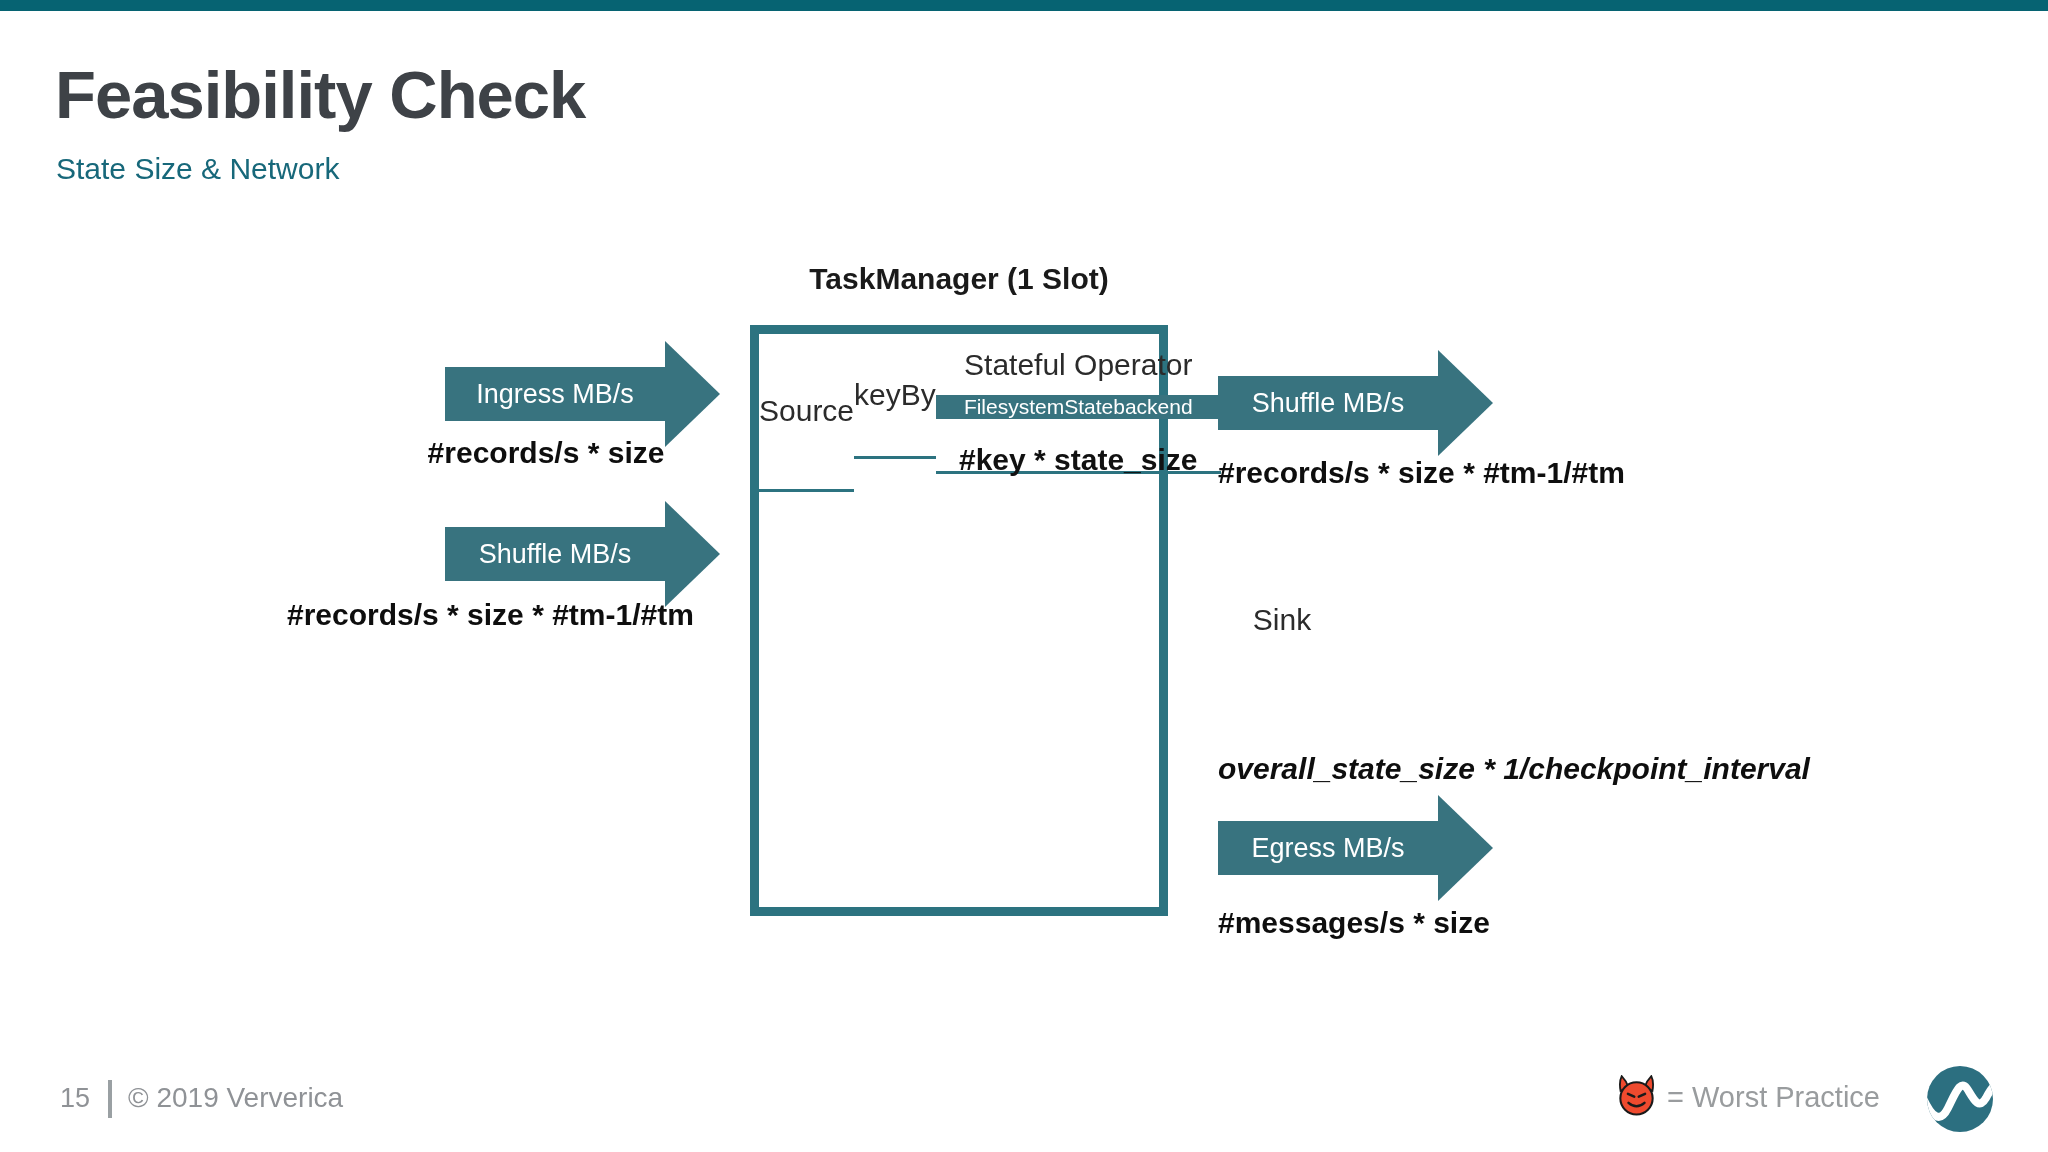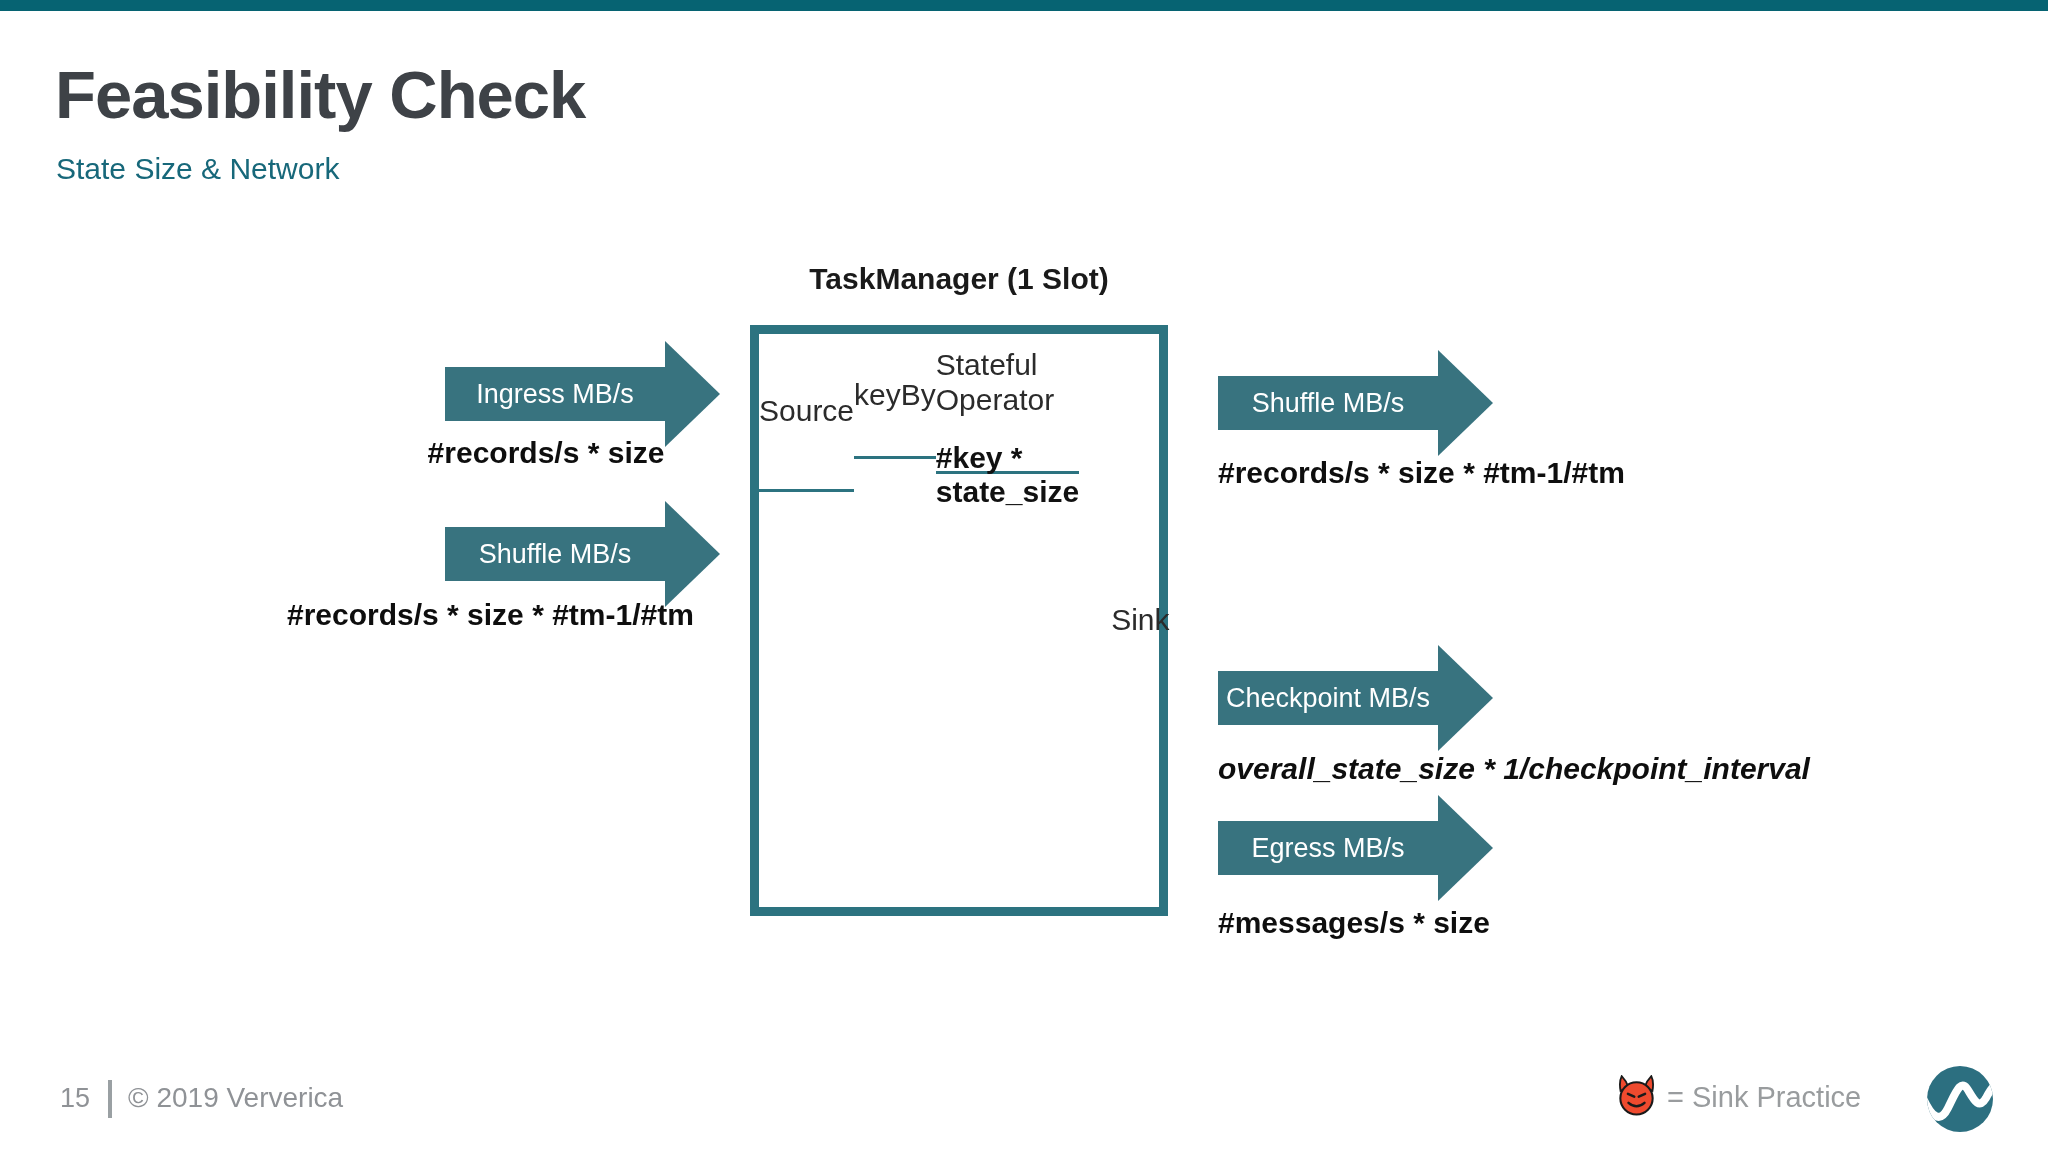--- a/index.html
+++ b/index.html
@@ -119,20 +119,21 @@
 
   <div class="tm-box">
     <div class="sec sec-source">
       <span class="sec-label">Source</span>
     </div>
     <div class="sec sec-keyby">
       <span class="sec-label">keyBy</span>
     </div>
     <div class="sec sec-stateful">
       <span class="sec-label">Stateful Operator</span>
+      <div class="badge">FilesystemStatebackend</div>
       <div class="in-formula">#key * state_size</div>
     </div>
     <div class="sec sec-sink">
       <span class="sec-label">Sink</span>
     </div>
   </div>
 
   <div class="arrow a-ingress">
     <div class="arrow-body">
       <span class="arrow-label">Ingress MB/s</span>
@@ -150,26 +151,20 @@
   <div class="formula f-shuffle-l">#records/s * size * #tm-1/#tm</div>
 
   <div class="arrow a-shuffle-r">
     <div class="arrow-body">
       <span class="arrow-label">Shuffle MB/s</span>
     </div>
     <div class="arrow-head"></div>
   </div>
   <div class="formula f-shuffle-r">#records/s * size * #tm-1/#tm</div>
 
-  <div class="arrow a-checkpoint">
-    <div class="arrow-body">
-      <span class="arrow-label">Checkpoint MB/s</span>
-    </div>
-    <div class="arrow-head"></div>
-  </div>
   <div class="formula f-checkpoint">overall_state_size * 1/checkpoint_interval</div>
 
   <div class="arrow a-egress">
     <div class="arrow-body">
       <span class="arrow-label">Egress MB/s</span>
     </div>
     <div class="arrow-head"></div>
   </div>
   <div class="formula f-egress">#messages/s * size</div>
 
@@ -181,21 +176,21 @@
     <span>
       <svg width="41" height="41" viewBox="0 0 36 36" aria-hidden="true">
         <path d="M5 1 Q9 5 11 11 L4 14 Q2.5 6 5 1 Z" fill="#ef4a2e" stroke="#1a1a1a" stroke-width="1.6"></path>
         <path d="M31 1 Q27 5 25 11 L32 14 Q33.5 6 31 1 Z" fill="#ef4a2e" stroke="#1a1a1a" stroke-width="1.6"></path>
         <circle cx="18" cy="20.5" r="14.2" fill="#ef4a2e" stroke="#1a1a1a" stroke-width="1.8"></circle>
         <path d="M10.5 16.5 L16 19" stroke="#1a1a1a" stroke-width="2.2" stroke-linecap="round" fill="none"></path>
         <path d="M25.5 16.5 L20 19" stroke="#1a1a1a" stroke-width="2.2" stroke-linecap="round" fill="none"></path>
         <path d="M11 24.5 Q18 30.5 25 24.5" stroke="#1a1a1a" stroke-width="2.2" stroke-linecap="round" fill="none"></path>
       </svg>
     </span>
-    <span class="legend-text">= Sink Practice</span>
+    <span class="legend-text">= Worst Practice</span>
   </div>
 
   <div class="logo">
     <svg width="66" height="66" viewBox="0 0 66 66" aria-hidden="true">
       <defs>
           <clipPath id="logoclip">
             <circle cx="33" cy="33" r="33"></circle>
           </clipPath>
         </defs>
       <circle cx="33" cy="33" r="33" fill="#2c6f80"></circle>

